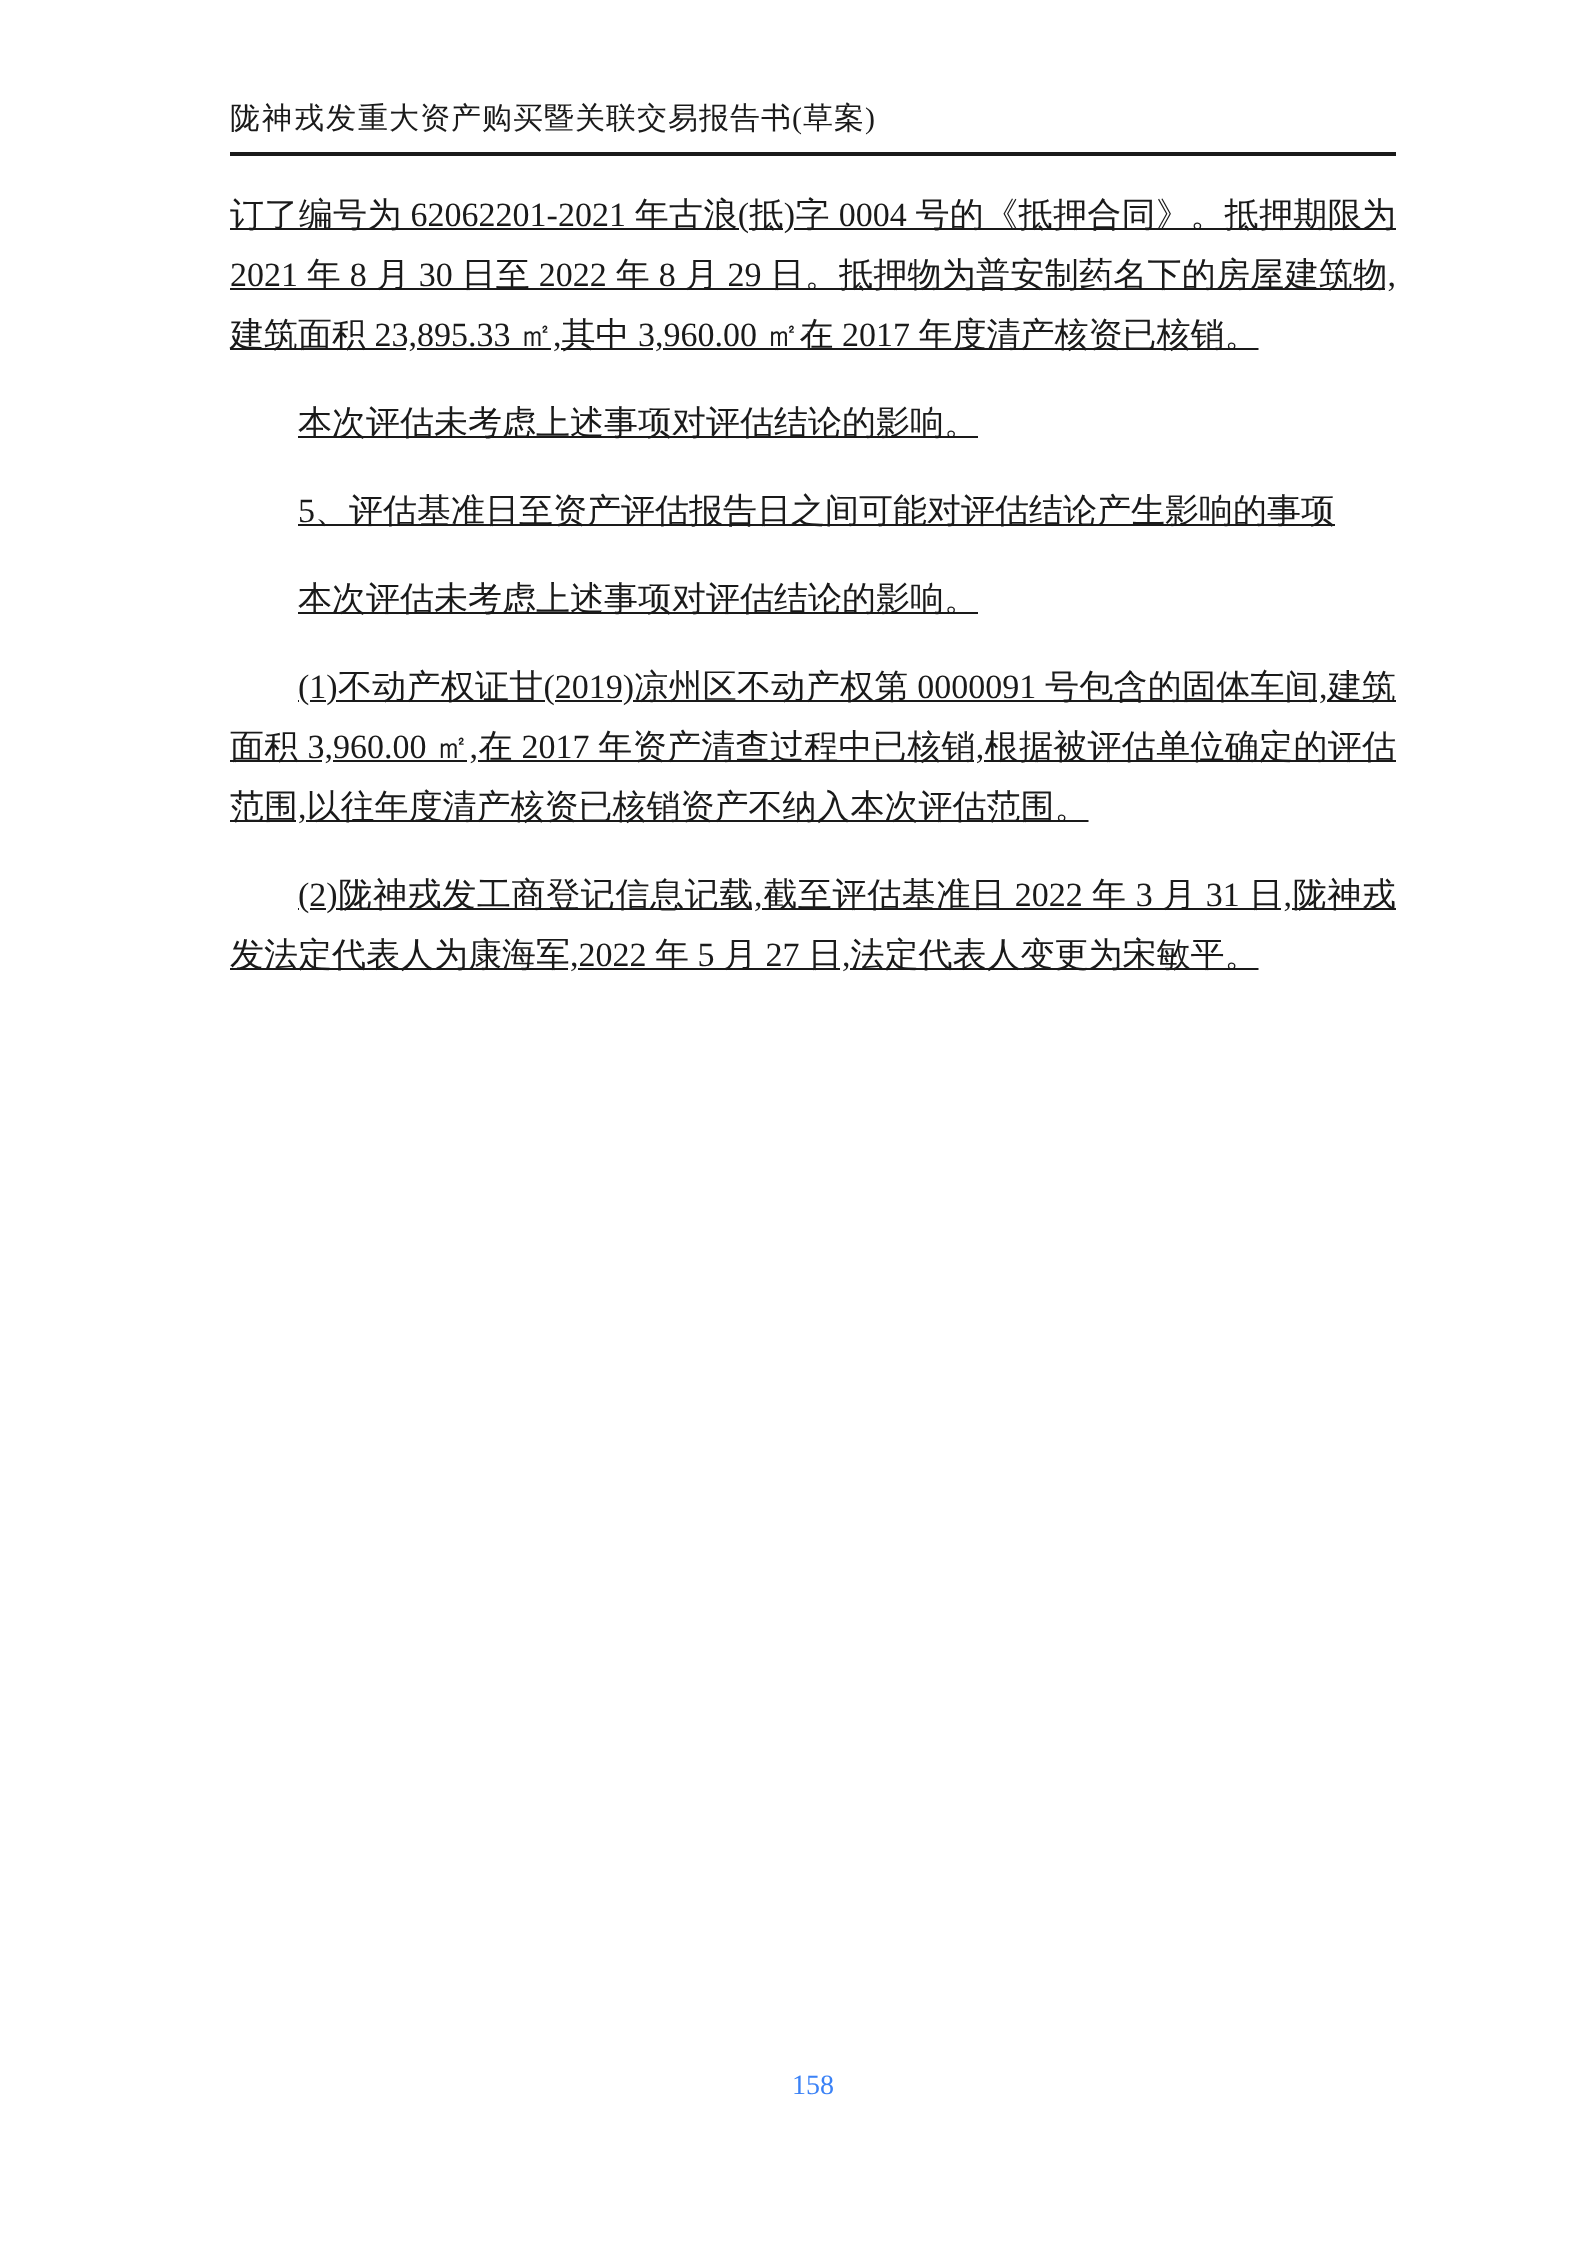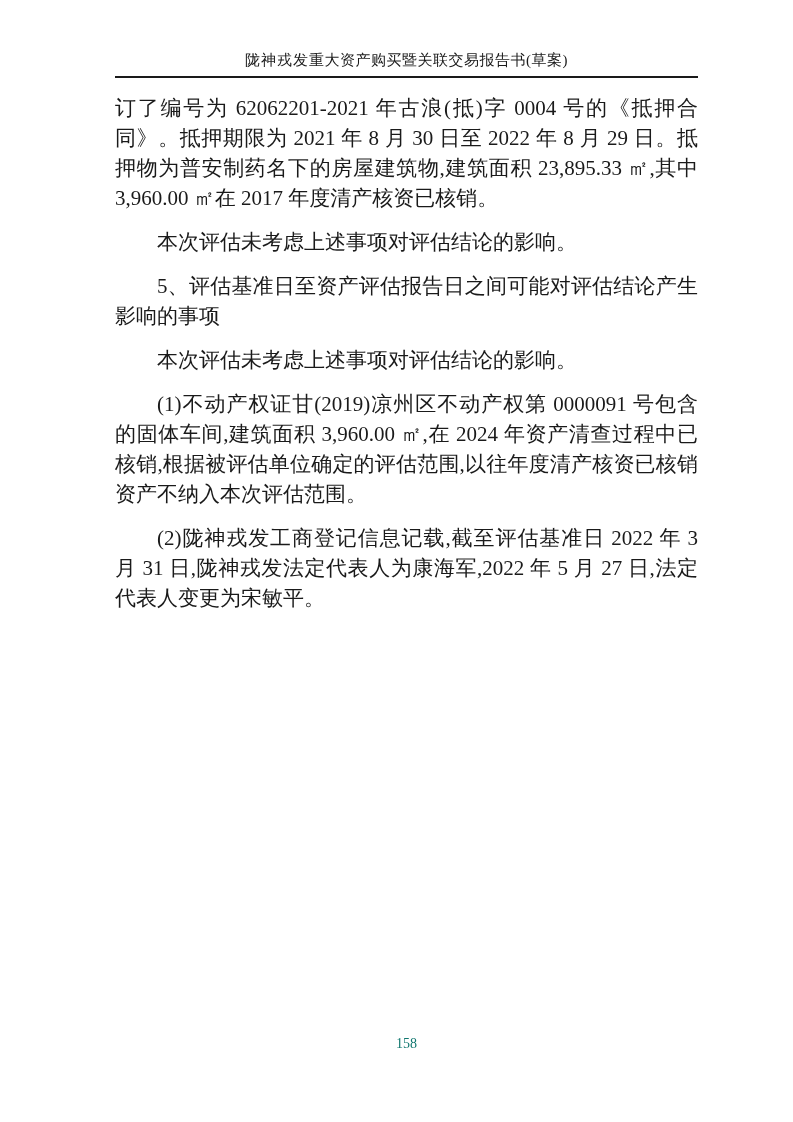--- a/index.html
+++ b/index.html
@@ -15,72 +15,73 @@
     font-family: "Liberation Serif", "DejaVu Serif", serif;
     color: #1a1a1a;
     overflow: hidden;
   }
   .doc-header {
     position: absolute;
     top: 50px;
     left: 115px;
     width: 583px;
     display: flex;
-    justify-content: center;
+    justify-content: flex-start;
     align-items: flex-end;
     padding-bottom: 6px;
     border-bottom: 2px solid #1a1a1a;
     font-size: 15px;
     line-height: 20px;
   }
   .doc-header .left-title { letter-spacing: 1px; }
   .doc-header .right-title { letter-spacing: 0.5px; font-family: Liberation Serif, serif; }
   .doc-body {
     position: absolute;
     top: 93px;
     left: 115px;
     width: 583px;
   }
   .doc-body p {
     margin: 0 0 14px 0;
-    font-size: 21px;
+    font-size: 17px;
     line-height: 30px;
     text-align: justify;
     text-indent: 2em;
     word-break: break-all;
+    text-decoration: underline;
   }
   .doc-body p.continuation {
     text-indent: 0;
   }
   .doc-footer {
     position: absolute;
     top: 1036px;
     left: 115px;
     width: 583px;
     text-align: center;
     font-size: 14px;
-    color: #0f766e;
+    color: #3b82f6;
   }
 </style>
 </head>
 <body>
 
 <div class="page">
 
   <div class="doc-header">
     <span class="left-title">陇神戎发</span>
     <span class="right-title">重大资产购买暨关联交易报告书(草案)</span>
   </div>
 
   <div class="doc-body">
     <p class="continuation">订了编号为 62062201-2021 年古浪(抵)字 0004 号的《抵押合同》。抵押期限为 2021 年 8 月 30 日至 2022 年 8 月 29 日。抵押物为普安制药名下的房屋建筑物,建筑面积 23,895.33 ㎡,其中 3,960.00 ㎡在 2017 年度清产核资已核销。</p>
     <p>本次评估未考虑上述事项对评估结论的影响。</p>
     <p>5、评估基准日至资产评估报告日之间可能对评估结论产生影响的事项</p>
     <p>本次评估未考虑上述事项对评估结论的影响。</p>
-    <p>(1)不动产权证甘(2019)凉州区不动产权第 0000091 号包含的固体车间,建筑面积 3,960.00 ㎡,在 2024 年资产清查过程中已核销,根据被评估单位确定的评估范围,以往年度清产核资已核销资产不纳入本次评估范围。</p>
+    <p>(1)不动产权证甘(2019)凉州区不动产权第 0000091 号包含的固体车间,建筑面积 3,960.00 ㎡,在 2017 年资产清查过程中已核销,根据被评估单位确定的评估范围,以往年度清产核资已核销资产不纳入本次评估范围。</p>
     <p>(2)陇神戎发工商登记信息记载,截至评估基准日 2022 年 3 月 31 日,陇神戎发法定代表人为康海军,2022 年 5 月 27 日,法定代表人变更为宋敏平。</p>
   </div>
 
   <div class="doc-footer">
     <span>158</span>
   </div>
 
 </div>
 
 </body></html>

